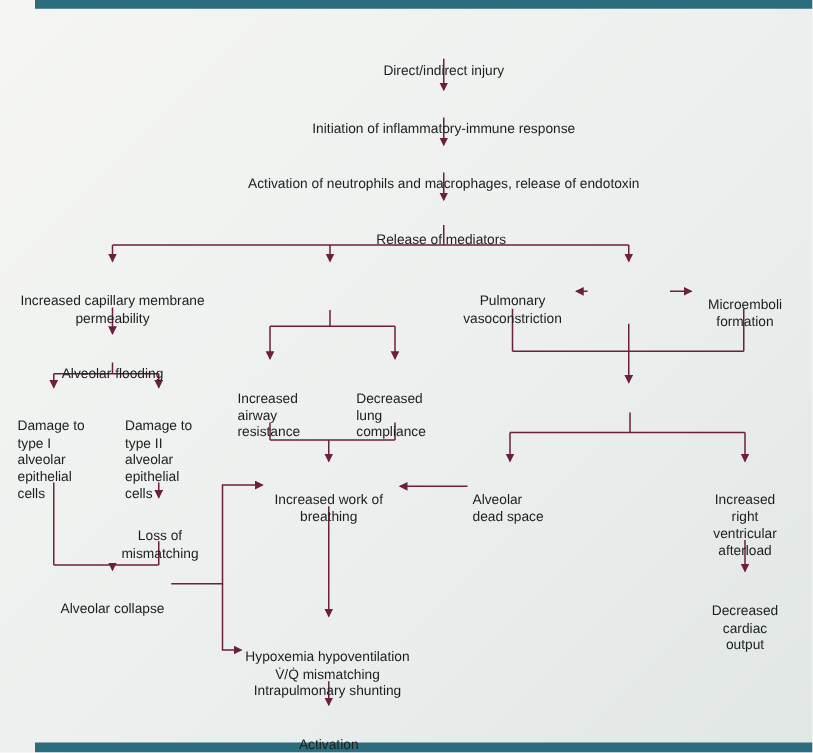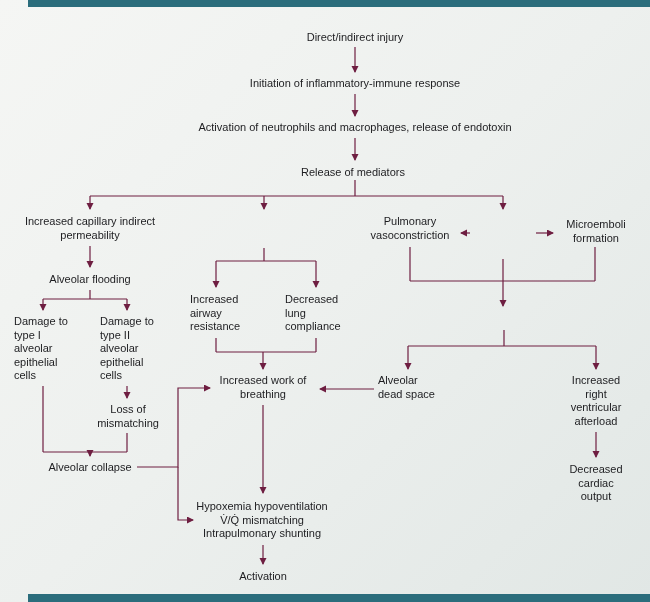--- a/index.html
+++ b/index.html
@@ -15,21 +15,21 @@
   .canvas{
     position:relative;width:650px;height:602px;
     background:linear-gradient(135deg,var(--bg-start) 0%,#edf0ee 50%,var(--bg-end) 100%);
     overflow:hidden;
   }
   .bar{position:absolute;left:28px;right:0;background:var(--bar-color)}
   .bar-top{top:0;height:7px}
   .bar-bottom{bottom:0;height:8px}
   .node{
     position:absolute;font-size:11px;line-height:13.5px;color:var(--text-color);
-    text-align:center;white-space:pre-line;
+    text-align:center;white-space:pre-line;margin-top:20px;
   }
   .node.al{text-align:left}
   .arrows{position:absolute;left:0;top:0;width:650px;height:602px}
   .arrows path.c{stroke:var(--arrow-color);stroke-width:1.2;fill:none}
   #ah path{fill:var(--arrow-color)}
 </style>
 </head>
 <body>
 
 <div class="canvas">
@@ -75,21 +75,21 @@
     <path class="c" d="M596,432 L596,457" marker-end="url(#ah)"></path>
     <path class="c" d="M263,405 L263,493" marker-end="url(#ah)"></path>
     <path class="c" d="M263,545 L263,564" marker-end="url(#ah)"></path>
   </svg>
 
   <div class="node" style="left:295px;top:31px;width:120px">Direct/indirect injury</div>
   <div class="node" style="left:235px;top:77px;width:240px">Initiation of inflammatory-immune response</div>
   <div class="node" style="left:293px;top:166px;width:120px">Release of mediators</div>
   <div class="node" style="left:175px;top:121px;width:360px">Activation of neutrophils and macrophages, release of endotoxin</div>
 
-  <div class="node" style="left:5px;top:215px;width:170px">Increased capillary indirect
+  <div class="node" style="left:5px;top:215px;width:170px">Increased capillary membrane
 permeability</div>
   <div class="node" style="left:360px;top:215px;width:100px">Pulmonary
 vasoconstriction</div>
   <div class="node" style="left:556px;top:218px;width:80px">Microemboli
 formation</div>
 
   <div class="node" style="left:40px;top:273px;width:100px">Alveolar flooding</div>
   <div class="node al" style="left:14px;top:315px;width:70px">Damage to
 type I
 alveolar

